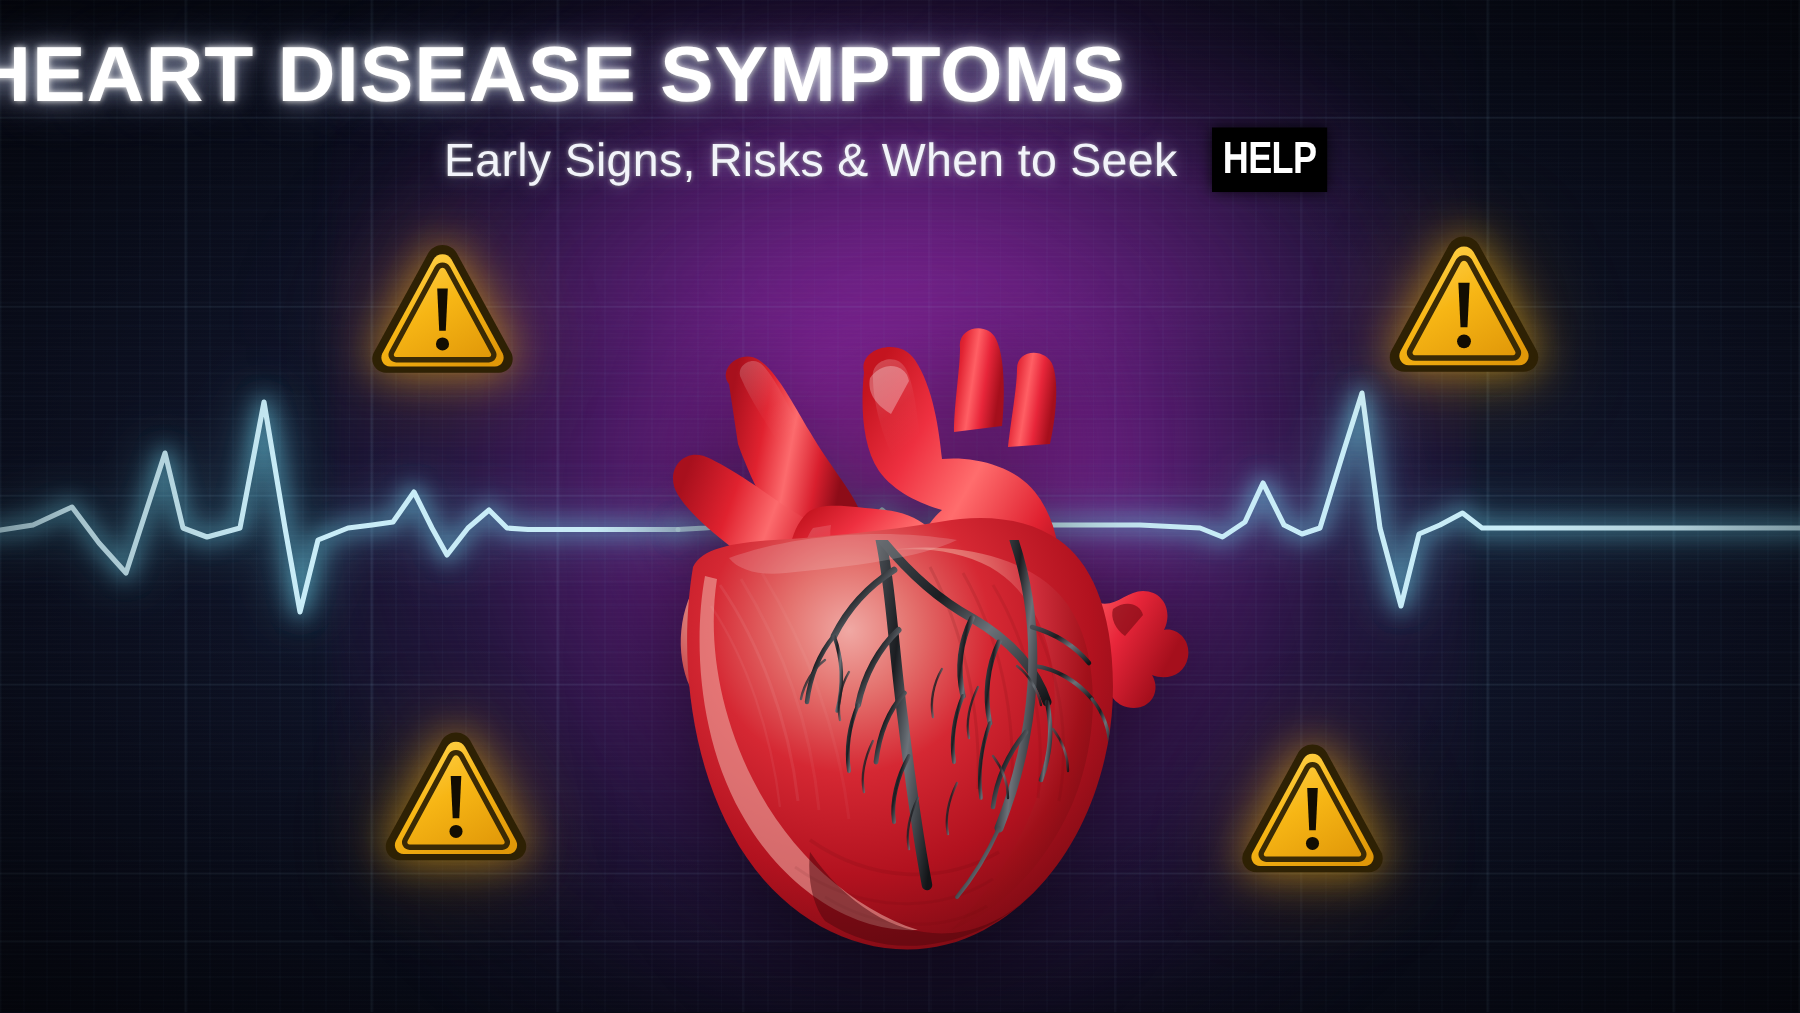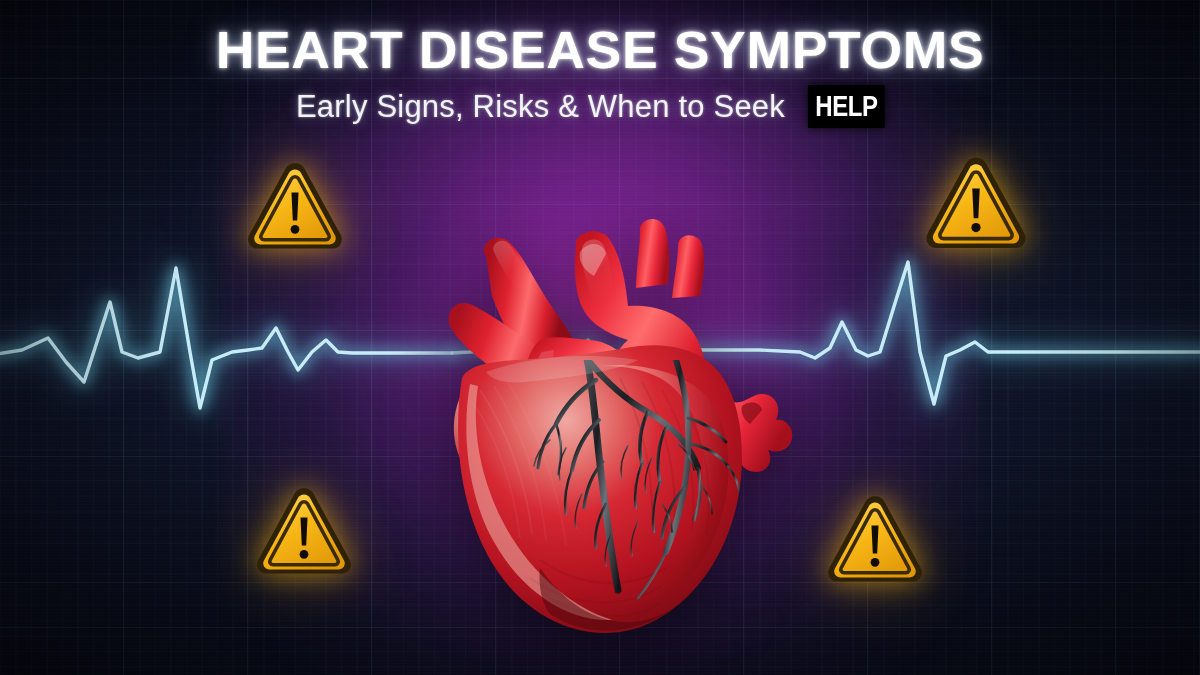--- a/index.html
+++ b/index.html
@@ -65,21 +65,21 @@
     background:repeating-linear-gradient(to bottom, rgba(255,255,255,0.012) 0 1px, rgba(0,0,0,0) 1px 3px);
     pointer-events:none;
   }
 
   
   .ecg { position:absolute; left:0; top:0; width:1200px; height:675px; }
 
   
   .title-block {
     position:absolute; left:0; right:0; top:24px;
-    text-align:center; z-index:8;
+    text-align:left; z-index:8;
   }
   .title-main {
     font-family:"Liberation Sans", sans-serif;
     font-weight:700;
     font-size:52px;
     letter-spacing:0.6px;
     color:#ffffff;
     line-height:1.02;
     transform:scaleX(1.03);
     text-shadow:

